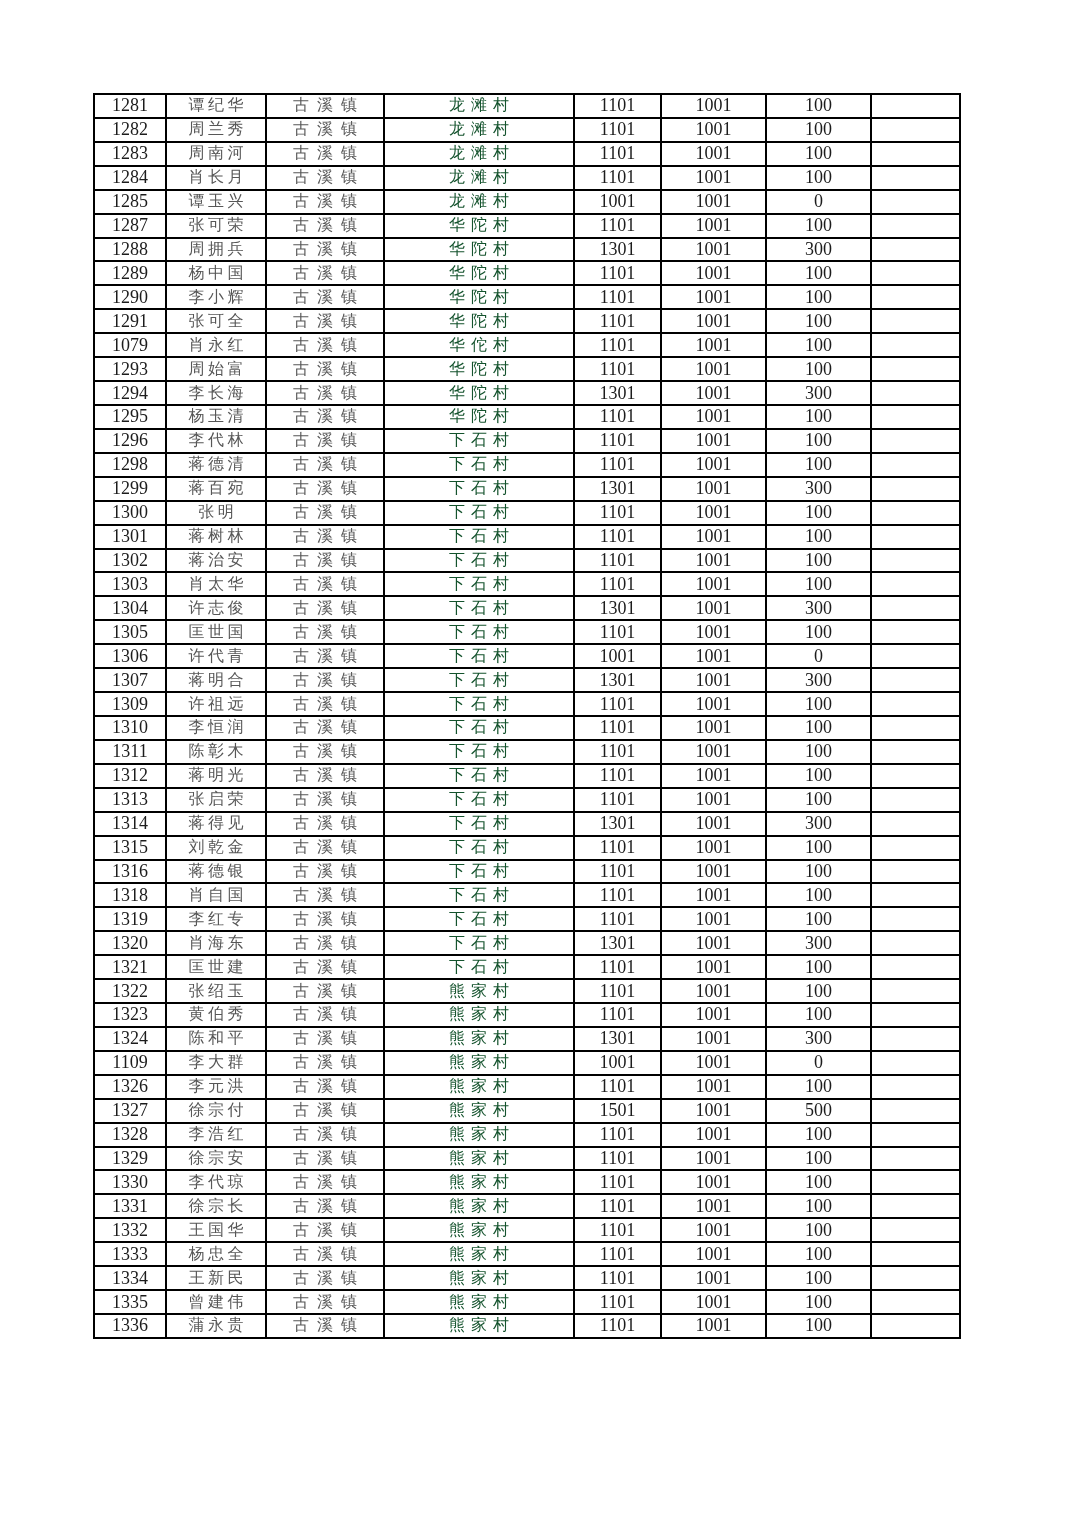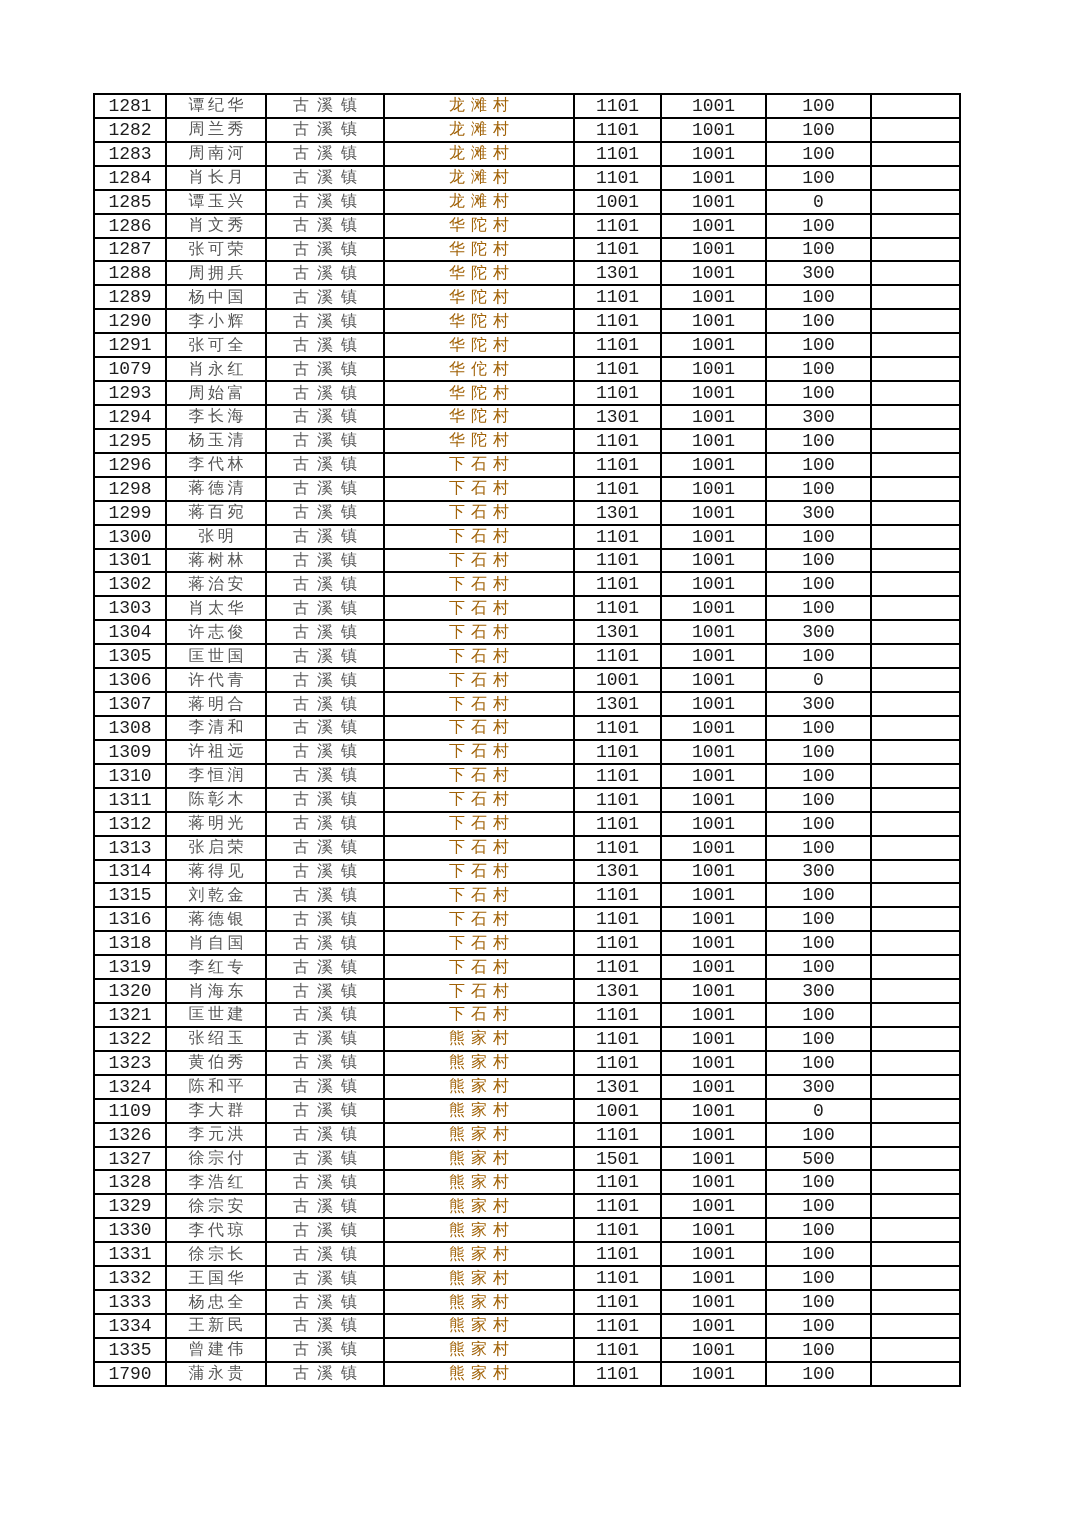--- a/index.html
+++ b/index.html
@@ -6,21 +6,21 @@
     margin: 0;
     padding: 0;
     background: #ffffff;
   }
   .page {
     position: relative;
     width: 1075px;
     height: 1519px;
     background: #ffffff;
     overflow: hidden;
-    font-family: Liberation Mono, monospace;
+    font-family: Liberation Serif, serif;
   }
   table.data-table {
     position: absolute;
     left: 93px;
     top: 93px;
     width: 866px;
     border-collapse: collapse;
     table-layout: fixed;
   }
   table.data-table td {
@@ -46,21 +46,21 @@
     margin-left: 28px;
   }
   td.c-town {
     font-size: 16px;
     color: #575757;
     letter-spacing: 0.5em;
     text-indent: 0.5em;
   }
   td.c-village {
     font-size: 16px;
-    color: #a16207;
+    color: #14532d;
     letter-spacing: 0.38em;
     text-indent: 0.38em;
   }
   td.c-empty {
     font-size: 16px;
   }
 </style>
 </head>
 <body>
 
@@ -121,30 +121,20 @@
     <td class="c-id">1285</td>
     <td class="c-name">谭玉兴</td>
     <td class="c-town">古溪镇</td>
     <td class="c-village">龙滩村</td>
     <td class="c-num">1001</td>
     <td class="c-num">1001</td>
     <td class="c-num">0</td>
     <td class="c-empty"></td>
   </tr>
         <tr>
-    <td class="c-id">1286</td>
-    <td class="c-name">肖文秀</td>
-    <td class="c-town">古溪镇</td>
-    <td class="c-village">华陀村</td>
-    <td class="c-num">1101</td>
-    <td class="c-num">1001</td>
-    <td class="c-num">100</td>
-    <td class="c-empty"></td>
-  </tr>
-        <tr>
     <td class="c-id">1287</td>
     <td class="c-name">张可荣</td>
     <td class="c-town">古溪镇</td>
     <td class="c-village">华陀村</td>
     <td class="c-num">1101</td>
     <td class="c-num">1001</td>
     <td class="c-num">100</td>
     <td class="c-empty"></td>
   </tr>
         <tr>
@@ -331,30 +321,20 @@
     <td class="c-id">1307</td>
     <td class="c-name">蒋明合</td>
     <td class="c-town">古溪镇</td>
     <td class="c-village">下石村</td>
     <td class="c-num">1301</td>
     <td class="c-num">1001</td>
     <td class="c-num">300</td>
     <td class="c-empty"></td>
   </tr>
         <tr>
-    <td class="c-id">1308</td>
-    <td class="c-name">李清和</td>
-    <td class="c-town">古溪镇</td>
-    <td class="c-village">下石村</td>
-    <td class="c-num">1101</td>
-    <td class="c-num">1001</td>
-    <td class="c-num">100</td>
-    <td class="c-empty"></td>
-  </tr>
-        <tr>
     <td class="c-id">1309</td>
     <td class="c-name">许祖远</td>
     <td class="c-town">古溪镇</td>
     <td class="c-village">下石村</td>
     <td class="c-num">1101</td>
     <td class="c-num">1001</td>
     <td class="c-num">100</td>
     <td class="c-empty"></td>
   </tr>
         <tr>
@@ -601,21 +581,21 @@
     <td class="c-id">1335</td>
     <td class="c-name">曾建伟</td>
     <td class="c-town">古溪镇</td>
     <td class="c-village">熊家村</td>
     <td class="c-num">1101</td>
     <td class="c-num">1001</td>
     <td class="c-num">100</td>
     <td class="c-empty"></td>
   </tr>
         <tr>
-    <td class="c-id">1790</td>
+    <td class="c-id">1336</td>
     <td class="c-name">蒲永贵</td>
     <td class="c-town">古溪镇</td>
     <td class="c-village">熊家村</td>
     <td class="c-num">1101</td>
     <td class="c-num">1001</td>
     <td class="c-num">100</td>
     <td class="c-empty"></td>
   </tr>
       </tbody>
   </table>

